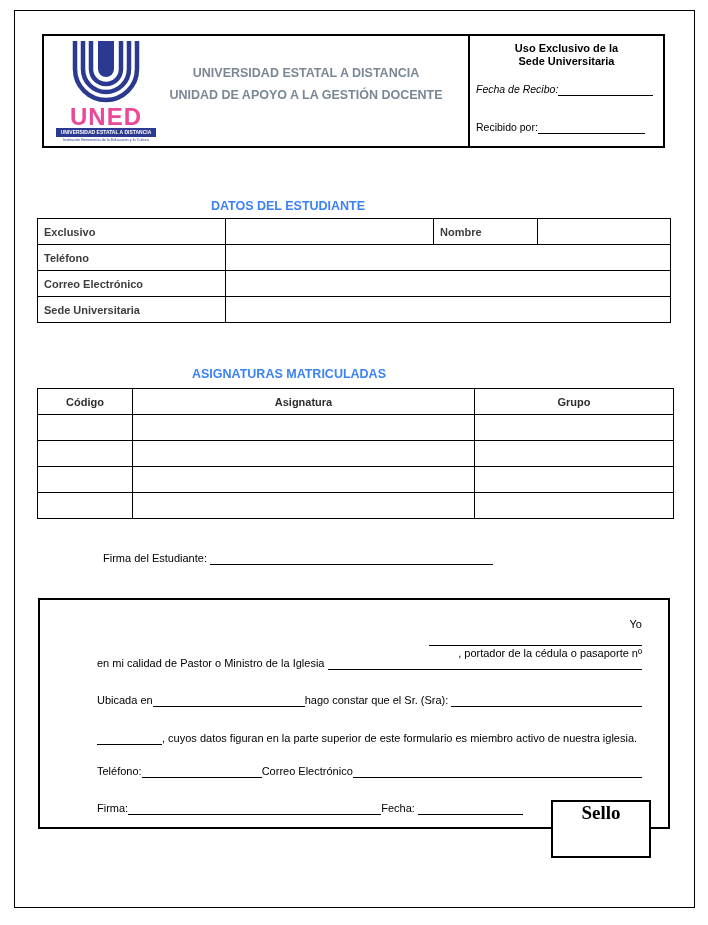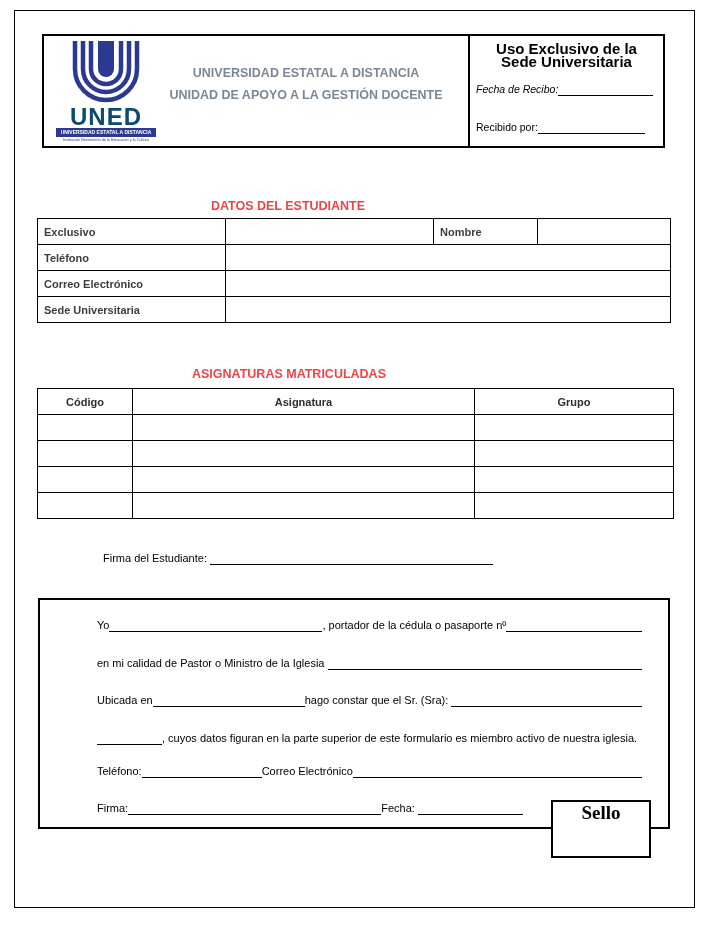--- a/index.html
+++ b/index.html
@@ -5,39 +5,39 @@
   html,body{margin:0;padding:0;background:#fff;}
   .page{position:relative;width:708px;height:925px;background:#ffffff;
         font-family:"Liberation Sans",sans-serif;color:#000;overflow:hidden;}
   .abs{position:absolute;}
 
   .outer-border{left:14px;top:10px;width:679px;height:896px;border:1px solid #000;}
 
   
   .header-box{left:42px;top:34px;width:619px;height:110px;border:2px solid #000;}
   .logo-block{position:absolute;left:12px;top:3px;width:100px;text-align:center;}
-  .logo-acronym{font-weight:bold;color:#0c4a6e;font-size:24px;letter-spacing:1px;
+  .logo-acronym{font-weight:bold;color:#ec4899;font-size:24px;letter-spacing:1px;
                 line-height:18px;margin-top:1px;}
   .logo-banner{background:#2b3990;color:#fff;font-size:5px;font-weight:bold;
                line-height:9px;white-space:nowrap;overflow:hidden;margin-top:2px;}
   .logo-tagline{color:#2b3990;font-size:3.8px;line-height:6px;white-space:nowrap;}
   .inst-lines{position:absolute;left:104px;top:26px;width:316px;text-align:center;
               color:#7a8795;font-weight:bold;font-size:12.5px;line-height:22px;}
   .office-cell{position:absolute;left:424px;top:0;bottom:0;right:0;border-left:2px solid #000;}
   .office-title{position:absolute;top:6px;left:0;right:0;text-align:center;
-                font-weight:bold;font-size:15px;line-height:13px;}
+                font-weight:bold;font-size:11px;line-height:13px;}
   .office-row{position:absolute;left:6px;right:10px;display:flex;align-items:flex-end;
               font-size:10.5px;line-height:13px;}
   .office-row .fill-line{flex:1;border-bottom:1px solid #000;height:13px;}
 
   
   .form-title{top:160px;left:301px;transform:translateX(-50%);white-space:nowrap;
               font-size:17px;font-weight:bold;color:#595959;}
   .section-heading{transform:translateX(-50%);white-space:nowrap;
-                   font-size:12.5px;font-weight:bold;color:#ef4444;}
+                   font-size:12.5px;font-weight:bold;color:#3b82f6;}
 
   
   table{border-collapse:collapse;table-layout:fixed;}
   td,th{border:1.4px solid #000;padding:0 0 0 6px;font-size:11px;overflow:hidden;}
   .student-table{left:37px;top:218px;}
   .student-table td{height:25px;vertical-align:middle;}
   .label-cell{font-weight:bold;color:#3d3d3d;}
   .subjects-table{left:37px;top:388px;}
   .subjects-table th{height:25px;font-weight:bold;color:#2e2e2e;text-align:center;padding:0;}
   .subjects-table td{height:25px;}
@@ -171,21 +171,21 @@
   </tbody>
     </table>
 
   <div class="abs sig-row">
     <span class="txt" style="white-space:pre;padding-left:8px;">Firma del Estudiante: </span>
     <span class="fill-line"></span>
   </div>
 
   <div class="abs decl-box">
 
-    <div class="decl-line" style="top:17px;">
+    <div class="decl-line" style="top:17px;flex-direction:column;">
       <span class="txt">Yo</span>
       <span class="fill-line" style="width:213px;"></span>
       <span class="txt">, portador de la cédula o pasaporte nº</span>
       <span class="fill-line grow"></span>
     </div>
 
     <div class="decl-line" style="top:55px;">
       <span class="txt">en mi calidad de Pastor o Ministro de la Iglesia </span>
       <span class="fill-line grow"></span>
     </div>

